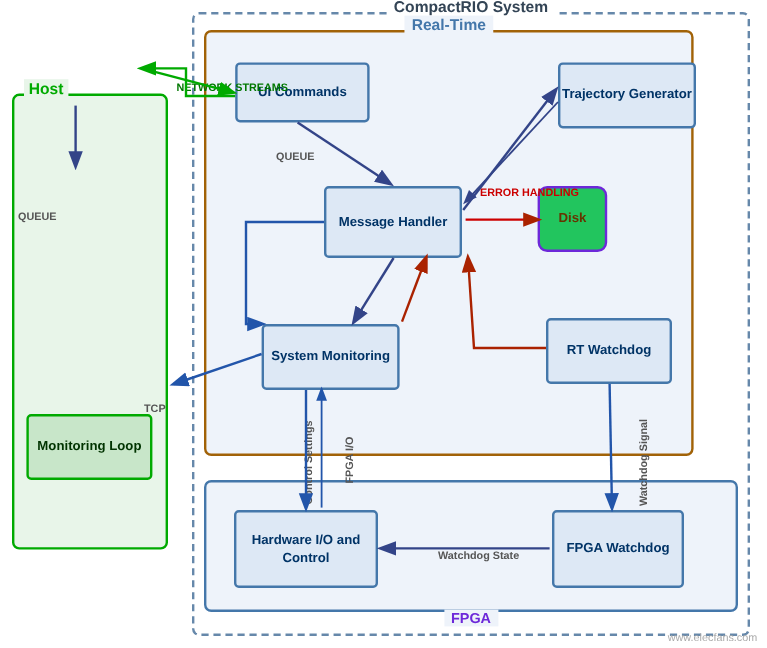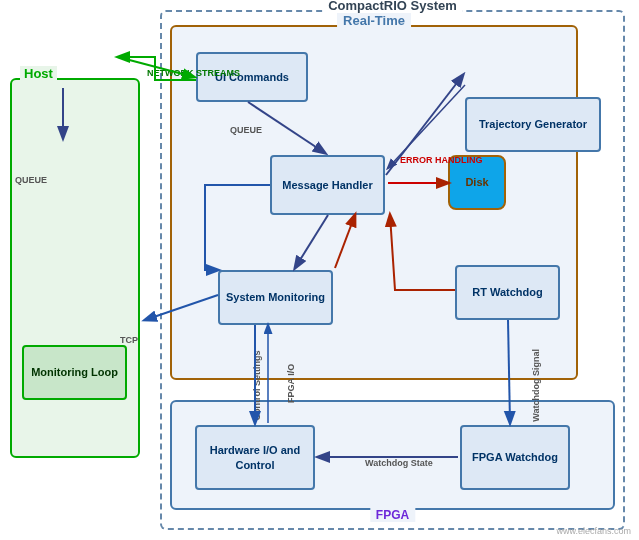--- a/index.html
+++ b/index.html
@@ -122,22 +122,22 @@
       background: #c8e6c9;
       border: 2px solid #00aa00;
       color: #003300;
     }
     .box-blue {
       background: #dde8f5;
       border: 2px solid #4477aa;
       color: #003366;
     }
     .box-disk {
-      background: #0ea5e9;
-      border: 2px solid #a16207;
+      background: #22c55e;
+      border: 2px solid #6d28d9;
       color: #663300;
       border-radius: 50%;
     }
     
     .annot {
       position: absolute;
       font-size: 9px;
       font-weight: bold;
       color: #555;
       line-height: 1.2;
@@ -188,21 +188,21 @@
   </div>
 
   <div class="rt-section">
     <span class="rt-label">Real-Time</span>
   </div>
 
   <div class="box box-blue" style="left:196px; top:52px; width:112px; height:50px;">
     <span>UI Commands</span>
   </div>
 
-  <div class="box box-blue" style="left:465px; top:52px; width:136px; height:55px;margin-top:45px;">
+  <div class="box box-blue" style="left:465px; top:52px; width:115px; height:55px;">
     <span>Trajectory
 Generator</span>
   </div>
 
   <div class="box box-blue" style="left:270px; top:155px; width:115px; height:60px;">
     <span>Message
 Handler</span>
   </div>
 
   <div class="box box-disk" style="left:448px; top:155px; width:58px; height:55px; border-radius: 8px;">

